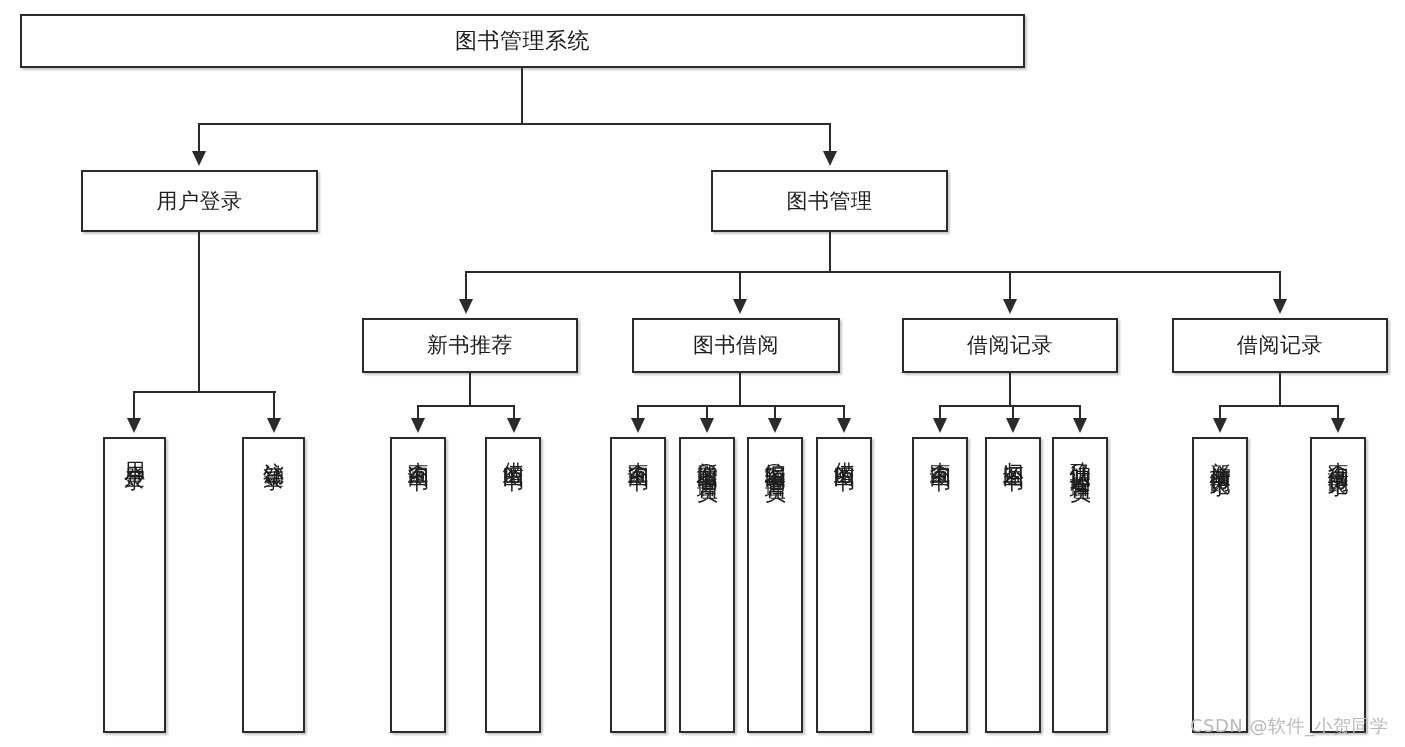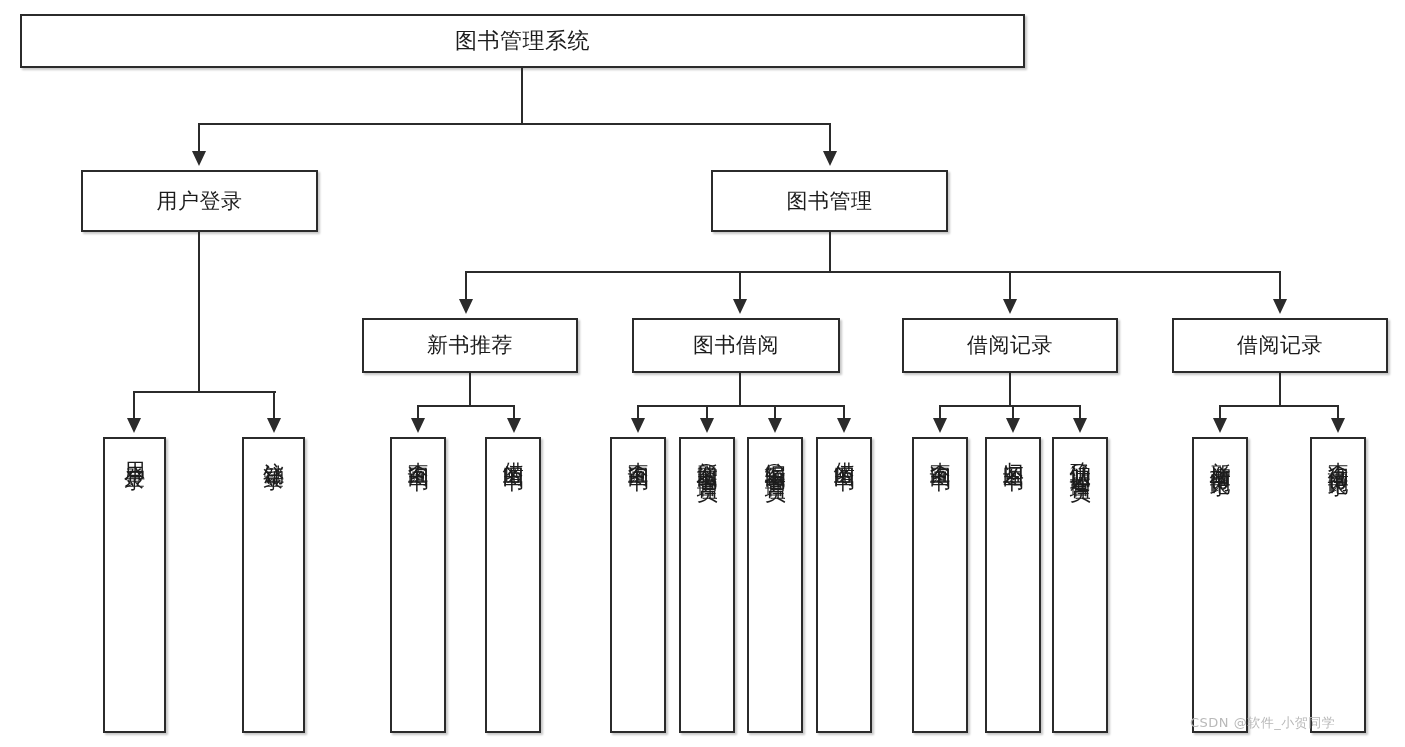--- a/index.html
+++ b/index.html
@@ -71,21 +71,21 @@
     width: 0;
     height: 0;
     border-left: 7px solid transparent;
     border-right: 7px solid transparent;
     border-top: 15px solid #2b2b2b;
   }
   
   #watermark {
     position: absolute;
     color: #b9b9b9;
-    font-size: 13px;
+    font-size: 18px;
     letter-spacing: 0.5px;
     white-space: nowrap;
     pointer-events: none;
   }
 </style>
 </head>
 <body>
 
 <div id="canvas">
 

